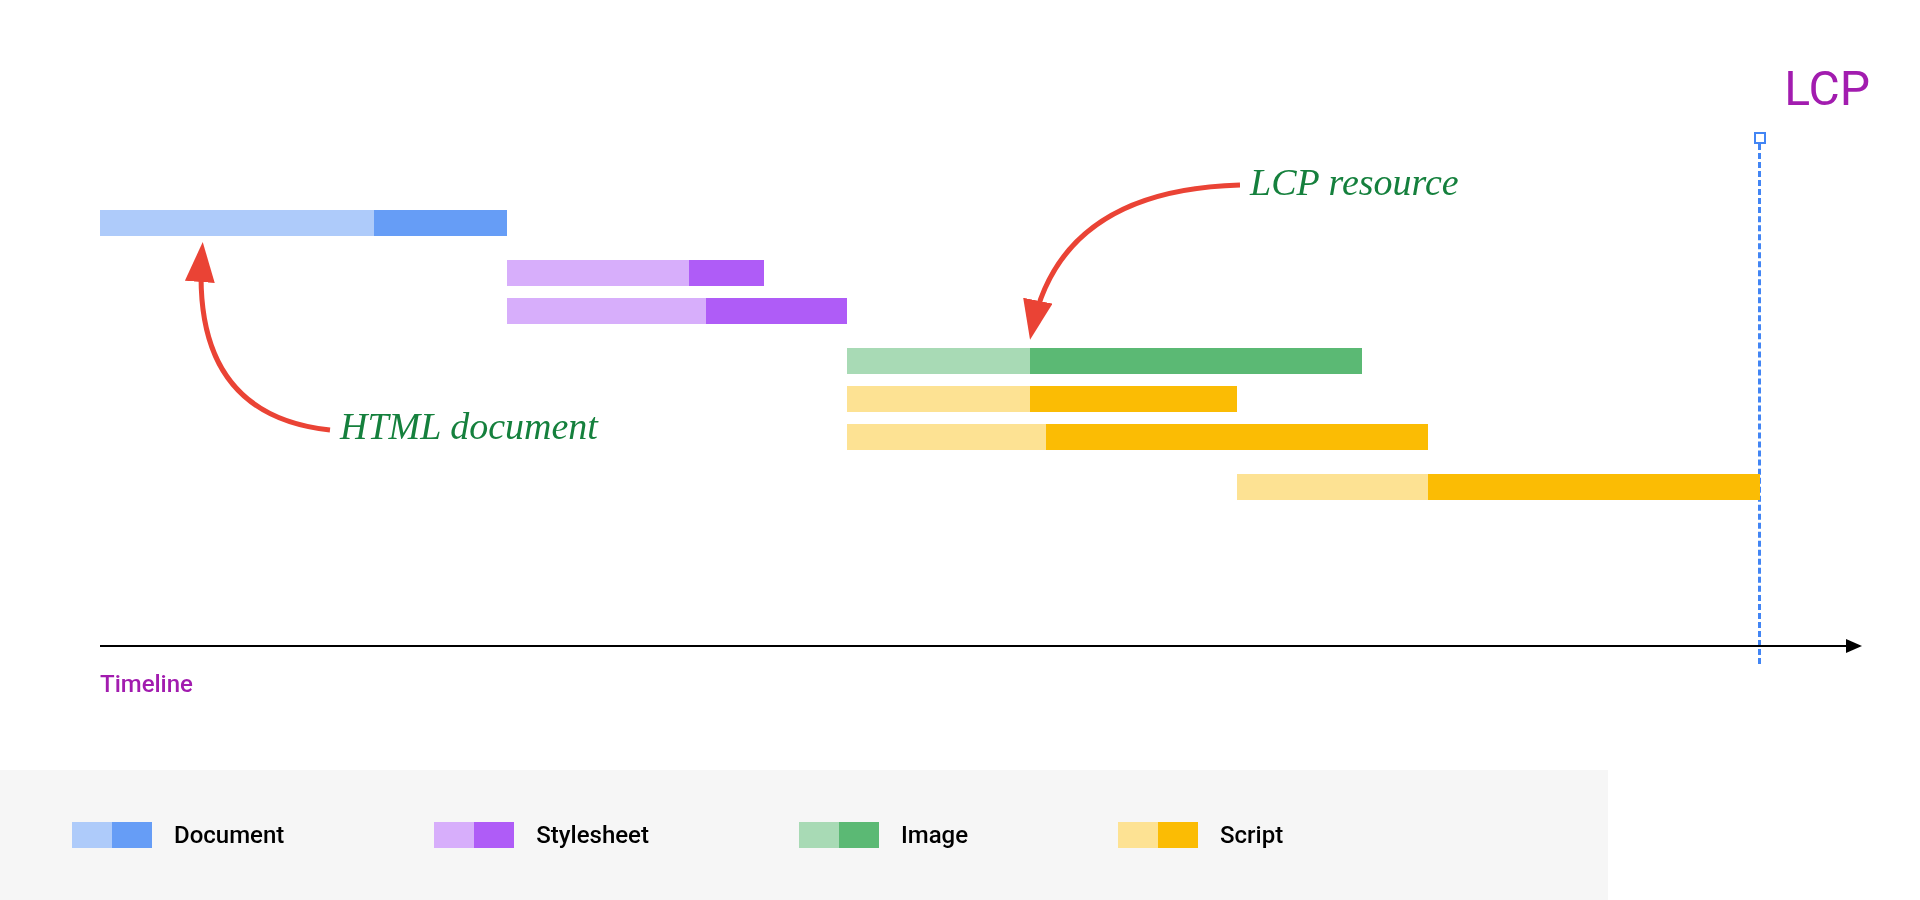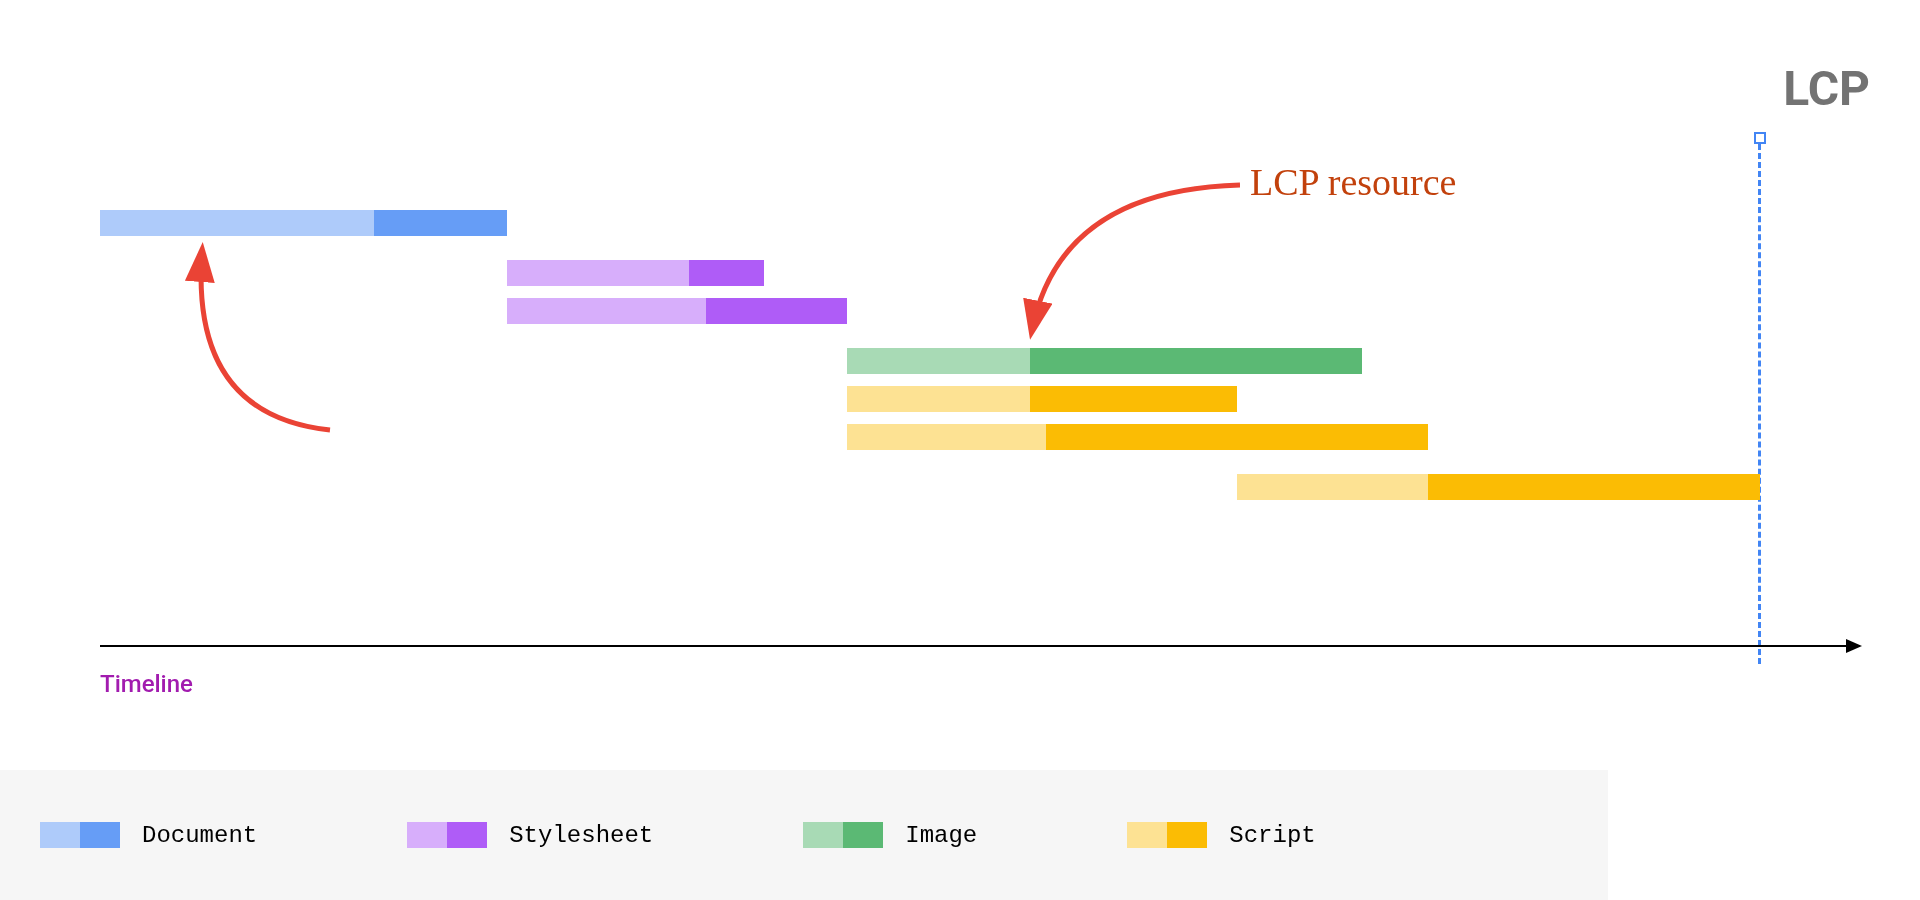--- a/index.html
+++ b/index.html
@@ -13,23 +13,23 @@
   }
   .chart-area {
     position: absolute;
     left: 100px;
     top: 80px;
     width: 1760px;
     height: 620px;
   }
   .lcp-label {
     position: absolute;
-    font-weight: 700;
+    font-weight: 400;
     font-size: 48px;
-    color: #737373;
+    color: #a21caf;
   }
   .lcp-marker-box {
     position: absolute;
     width: 12px;
     height: 12px;
     border: 2.5px solid #4285f4;
     background: #fff;
   }
   .lcp-line {
     position: absolute;
@@ -61,38 +61,38 @@
     border-bottom: 7px solid transparent;
   }
   .axis-label {
     position: absolute;
     font-size: 24px;
     font-weight: 500;
     color: #a21caf;
   }
   .annotation {
     position: absolute;
-    color: #c2410c;
+    color: #15803d;
     font-family: "Comic Sans MS", "Marker Felt", "Bradley Hand", cursive;
+    font-style: italic;
     font-size: 38px;
     font-weight: 500;
     white-space: nowrap;
   }
   .legend {
     position: absolute;
     left: 0;
     bottom: 0;
     width: 1608px;
     height: 130px;
     background: #f6f6f6;
     display: flex;
     align-items: center;
-    padding-left: 40px;
+    padding-left: 72px;
     gap: 150px;
-    font-family: Liberation Mono, monospace;
   }
   .legend-item {
     display: flex;
     align-items: center;
     gap: 22px;
   }
   .swatch {
     display: flex;
     width: 80px;
     height: 26px;
@@ -157,20 +157,21 @@
   <div class="axis-label" style="left:0; top:590px;">Timeline</div>
 
   <svg class="arrow" style="left:60px; top:160px; width:220px; height:200px;">
     <defs>
       <marker id="ah1" markerWidth="10" markerHeight="10" refX="6" refY="3" orient="auto">
         <path d="M0,0 L8,3 L0,6 Z" fill="#ea4335"></path>
       </marker>
     </defs>
     <path d="M 170 190 Q 30 175 42 12" stroke="#ea4335" stroke-width="5" fill="none" marker-end="url(#ah1)"></path>
   </svg>
+  <div class="annotation" style="left:240px; top:324px;">HTML document</div>
 
   <svg class="arrow" style="left:900px; top:90px; width:260px; height:180px;">
     <defs>
       <marker id="ah2" markerWidth="10" markerHeight="10" refX="6" refY="3" orient="auto">
         <path d="M0,0 L8,3 L0,6 Z" fill="#ea4335"></path>
       </marker>
     </defs>
     <path d="M 240 15 Q 60 20 32 160" stroke="#ea4335" stroke-width="5" fill="none" marker-end="url(#ah2)"></path>
   </svg>
   <div class="annotation" style="left:1150px; top:80px;">LCP resource</div>

